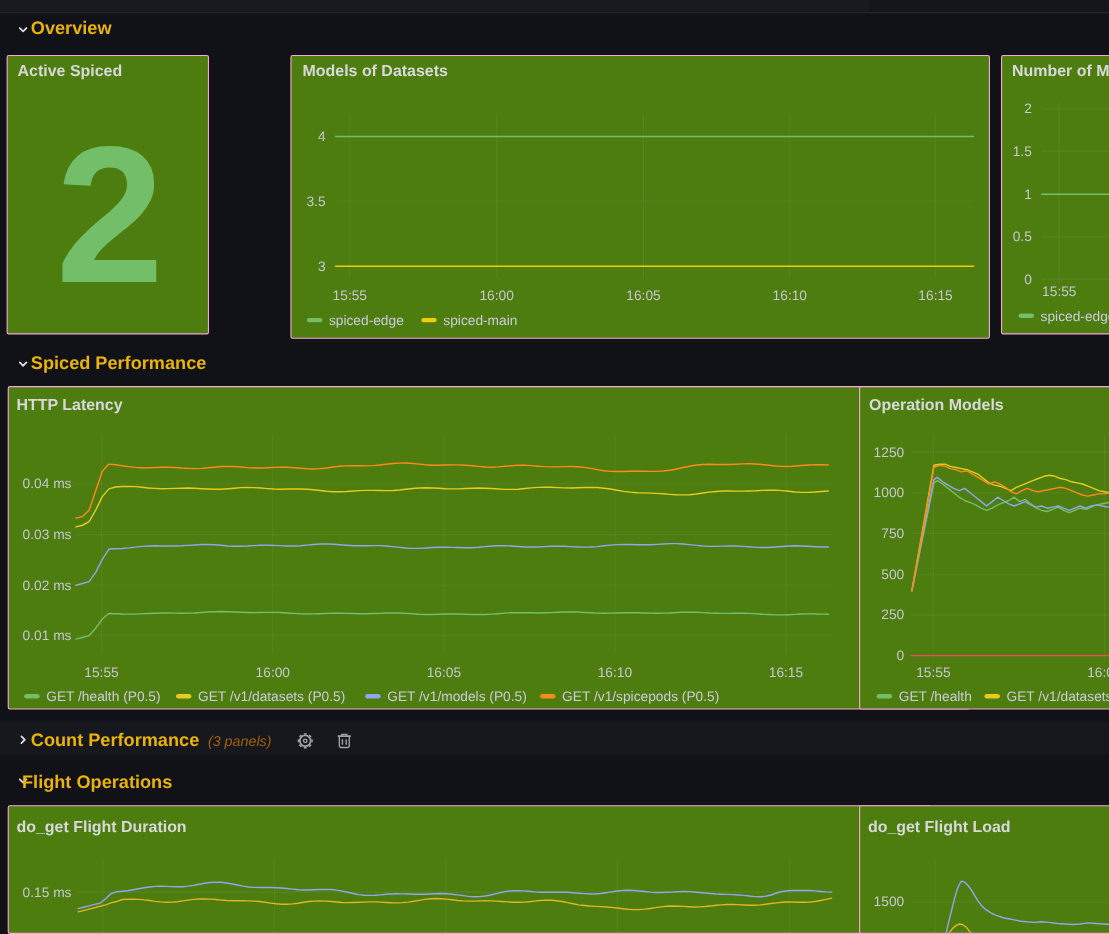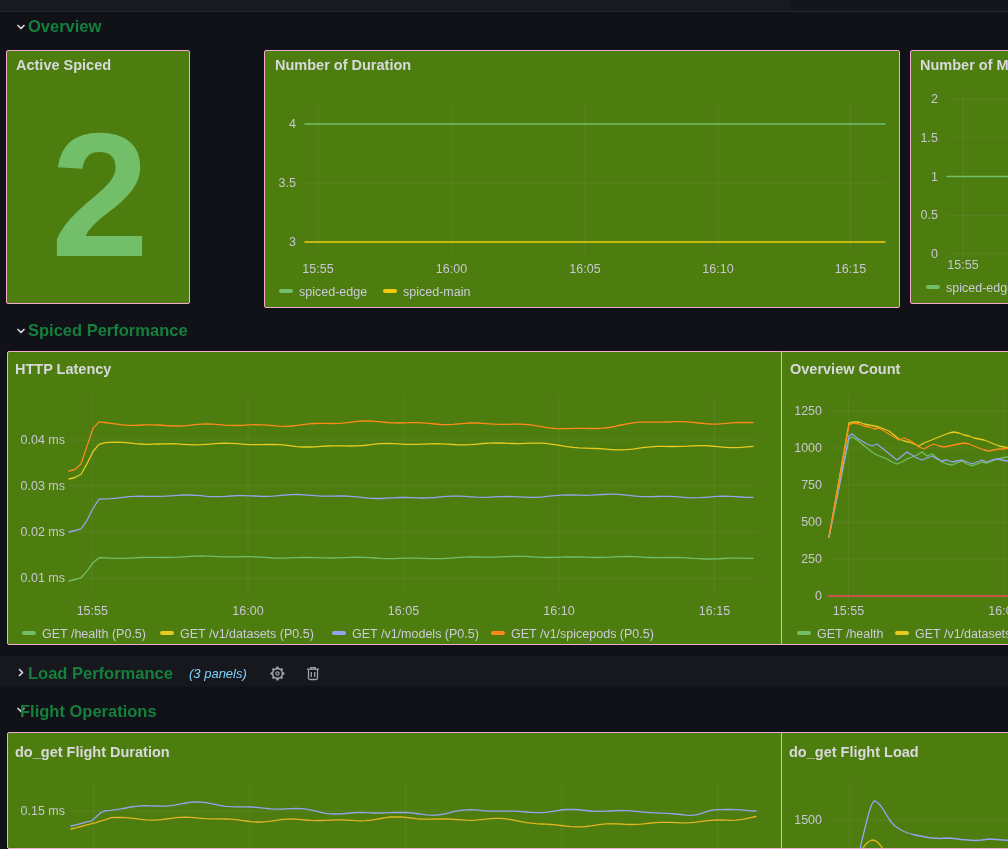--- a/index.html
+++ b/index.html
@@ -1,32 +1,32 @@
 <!DOCTYPE html>
 <html><head><meta charset="utf-8"><style>
 *{margin:0;padding:0;box-sizing:border-box}
 html,body{width:1008px;height:849px;overflow:hidden;background:#111217;font-family:"Liberation Sans",sans-serif}
 .panel{position:absolute;background:#4d7c0f;border:1px solid #f9a8d4;border-radius:2px;overflow:hidden}
 .ptitle{position:absolute;font-size:14.5px;font-weight:700;color:#d8d9da;white-space:nowrap}
-.sechdr{position:absolute;font-size:16.5px;font-weight:700;color:#15803d;white-space:nowrap}
+.sechdr{position:absolute;font-size:16.5px;font-weight:700;color:#eab308;white-space:nowrap}
 svg text{font-family:"Liberation Sans",sans-serif}
 </style></head><body>
 <div style="position:absolute;left:0;top:0;width:1008px;height:12px;background:#191a1f;border-bottom:1px solid #26272e"></div>
 <div style="position:absolute;left:790px;top:0;width:218px;height:12px;background:#15161b;border-bottom:1px solid #26272e"></div>
 <svg width="10" height="9" viewBox="0 0 10 9" style="position:absolute;left:16px;top:23px">
     <polyline points="2,2.5 5,5.5 8,2.5" fill="none" stroke="#d5d6de" stroke-width="1.7" stroke-linecap="round" stroke-linejoin="round"></polyline>
   </svg>
 <div class="sechdr" style="left:28px;top:17px">Overview</div>
 <div class="panel" style="left:6px;top:50px;width:184px;height:254px">
     <div class="ptitle" style="left:9px;top:6px">Active Spiced</div>
     <svg width="184" height="254" viewBox="0 0 184 254" style="position:absolute;left:0;top:0"></svg>
   </div>
 <div style="position:absolute;left:8px;top:85px;width:184px;height:220px;display:flex;align-items:center;justify-content:center;color:#73bf69;font-size:177px;font-weight:700;line-height:0">2</div>
 <div class="panel" style="left:264px;top:50px;width:636px;height:258px">
-    <div class="ptitle" style="left:10px;top:6px">Number of Duration</div>
+    <div class="ptitle" style="left:10px;top:6px">Models of Datasets</div>
     <svg width="636" height="258" viewBox="0 0 636 258" style="position:absolute;left:0;top:0">
       <line x1="40" y1="73" x2="620" y2="73" stroke="rgba(204,204,220,0.09)" stroke-width="1"></line>
       <line x1="40" y1="132" x2="620" y2="132" stroke="rgba(204,204,220,0.09)" stroke-width="1"></line>
       <line x1="40" y1="191" x2="620" y2="191" stroke="rgba(204,204,220,0.09)" stroke-width="1"></line>
       <line x1="53" y1="53" x2="53" y2="202" stroke="rgba(204,204,220,0.09)" stroke-width="1"></line>
       <line x1="186.5" y1="53" x2="186.5" y2="202" stroke="rgba(204,204,220,0.09)" stroke-width="1"></line>
       <line x1="320" y1="53" x2="320" y2="202" stroke="rgba(204,204,220,0.09)" stroke-width="1"></line>
       <line x1="453" y1="53" x2="453" y2="202" stroke="rgba(204,204,220,0.09)" stroke-width="1"></line>
       <line x1="585.5" y1="53" x2="585.5" y2="202" stroke="rgba(204,204,220,0.09)" stroke-width="1"></line>
       <polyline points="40.0,191.0 620.0,191.0" fill="none" stroke="#f2cc0c" stroke-width="1.4" stroke-linejoin="round" stroke-linecap="round"></polyline>
@@ -100,21 +100,21 @@
       <text x="34" y="281.5" dominant-baseline="central" font-size="12.5" fill="#ccccdc">GET /health (P0.5)</text>
       <rect x="152" y="279" width="14" height="4" rx="2" fill="#e8cb1e"></rect>
       <text x="172" y="281.5" dominant-baseline="central" font-size="12.5" fill="#ccccdc">GET /v1/datasets (P0.5)</text>
       <rect x="324" y="279" width="14" height="4" rx="2" fill="#96a3ee"></rect>
       <text x="344" y="281.5" dominant-baseline="central" font-size="12.5" fill="#ccccdc">GET /v1/models (P0.5)</text>
       <rect x="483" y="279" width="14" height="4" rx="2" fill="#ff8a1c"></rect>
       <text x="503" y="281.5" dominant-baseline="central" font-size="12.5" fill="#ccccdc">GET /v1/spicepods (P0.5)</text>
     </svg>
   </div>
 <div class="panel" style="left:781px;top:351px;width:764px;height:294px">
-    <div class="ptitle" style="left:8px;top:9px">Overview Count</div>
+    <div class="ptitle" style="left:8px;top:9px">Operation Models</div>
     <svg width="764" height="294" viewBox="0 0 764 294" style="position:absolute;left:0;top:0">
       <line x1="46" y1="59" x2="400" y2="59" stroke="rgba(204,204,220,0.09)" stroke-width="1"></line>
       <line x1="46" y1="96" x2="400" y2="96" stroke="rgba(204,204,220,0.09)" stroke-width="1"></line>
       <line x1="46" y1="133" x2="400" y2="133" stroke="rgba(204,204,220,0.09)" stroke-width="1"></line>
       <line x1="46" y1="170" x2="400" y2="170" stroke="rgba(204,204,220,0.09)" stroke-width="1"></line>
       <line x1="46" y1="207" x2="400" y2="207" stroke="rgba(204,204,220,0.09)" stroke-width="1"></line>
       <line x1="46" y1="244" x2="400" y2="244" stroke="rgba(204,204,220,0.09)" stroke-width="1"></line>
       <line x1="66.5" y1="44" x2="66.5" y2="249" stroke="rgba(204,204,220,0.09)" stroke-width="1"></line>
       <line x1="222" y1="44" x2="222" y2="249" stroke="rgba(204,204,220,0.09)" stroke-width="1"></line>
       <polyline points="46.0,244.0 400.0,244.0" fill="none" stroke="#f2495c" stroke-width="1.3" stroke-linejoin="round" stroke-linecap="round"></polyline>
@@ -133,22 +133,22 @@
       <rect x="15" y="279" width="14" height="4" rx="2" fill="#73bf69"></rect>
       <text x="35" y="281.5" dominant-baseline="central" font-size="12.5" fill="#ccccdc">GET /health</text>
       <rect x="113" y="279" width="14" height="4" rx="2" fill="#e8cb1e"></rect>
       <text x="133" y="281.5" dominant-baseline="central" font-size="12.5" fill="#ccccdc">GET /v1/datasets</text>
     </svg>
   </div>
 <div style="position:absolute;left:0;top:656px;width:1008px;height:30px;background:#17181d"></div>
 <svg width="10" height="9" viewBox="0 0 10 9" style="position:absolute;left:16px;top:668px">
     <polyline points="3.5,1.5 6.5,4.5 3.5,7.5" fill="none" stroke="#d5d6de" stroke-width="1.7" stroke-linecap="round" stroke-linejoin="round"></polyline>
   </svg>
-<div class="sechdr" style="left:28px;top:664px">Load Performance</div>
-<div style="position:absolute;left:189px;top:666px;font-size:13px;font-style:italic;color:#7dd3fc">(3 panels)</div>
+<div class="sechdr" style="left:28px;top:664px">Count Performance</div>
+<div style="position:absolute;left:189px;top:666px;font-size:13px;font-style:italic;color:#a16207">(3 panels)</div>
 <svg width="17" height="17" viewBox="0 0 17 17" style="position:absolute;left:269px;top:665px">
 <g stroke="#9fa1a8" fill="none">
 <circle cx="8.5" cy="8.5" r="4.9" stroke-width="1.6"></circle>
 <circle cx="8.5" cy="8.5" r="1.6" stroke-width="1.3"></circle>
 <g stroke-width="2.6">
 <line x1="8.5" y1="1.6" x2="8.5" y2="3.0"></line>
         <line x1="8.5" y1="14.0" x2="8.5" y2="15.4"></line>
 <line x1="1.6" y1="8.5" x2="3.0" y2="8.5"></line>
         <line x1="14.0" y1="8.5" x2="15.4" y2="8.5"></line>
 <line x1="3.62" y1="3.62" x2="4.61" y2="4.61"></line>

